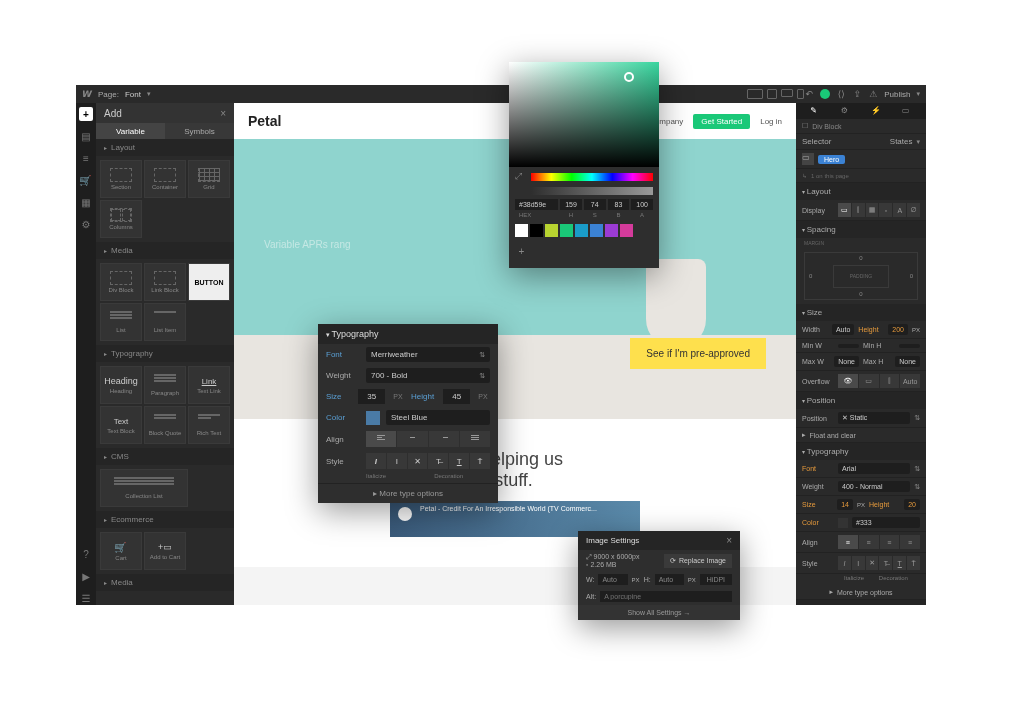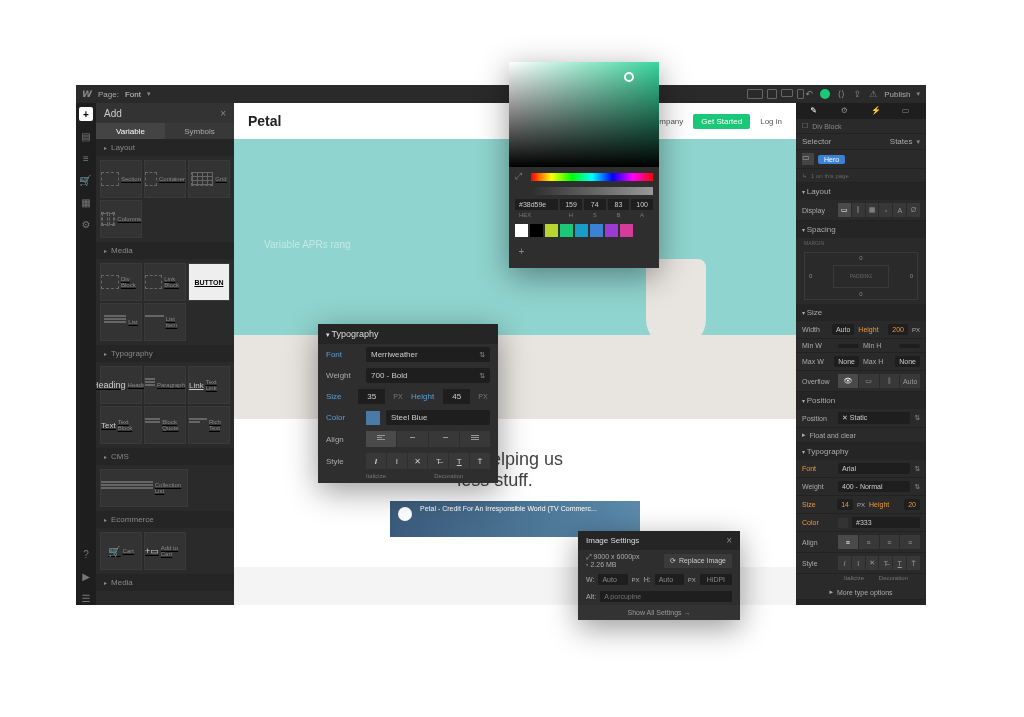--- a/index.html
+++ b/index.html
@@ -23,21 +23,21 @@
 
 
 .add-panel { position: absolute; left: 20px; top: 18px; width: 138px; bottom: 0; background: #2a2a2a; overflow:hidden; }
 .add-header { height: 20px; background: #333; display:flex; align-items:center; padding:0 8px; font-size:10px; color:#ccc; justify-content:space-between; }
 .add-tabs { display:flex; height:16px; font-size:8px; }
 .add-tab { flex:1; display:flex; align-items:center; justify-content:center; color:#aaa; background:#383838; }
 .add-tab.active { background:#444; color:#fff; }
 .section-label { font-size:8px; color:#888; padding:4px 8px; background:#252525; display:flex; align-items:center; }
 .section-label::before { content:"▸"; margin-right:4px; font-size:6px; }
 .element-grid { display:flex; flex-wrap:wrap; padding:4px; gap:2px; }
-.element-item { width:42px; height:38px; background:#333; display:flex; flex-direction:row; align-items:center; justify-content:center; gap:2px; border:1px solid #3a3a3a;text-decoration:underline; }
+.element-item { width:42px; height:38px; background:#333; display:flex; flex-direction:column; align-items:center; justify-content:center; gap:2px; border:1px solid #3a3a3a; }
 .element-item.button-el { background:#eee; color:#000; }
 .element-icon { width:22px; height:14px; border:1px dashed #666; }
 .element-icon.bars { border:none; display:flex; flex-direction:column; gap:1px; }
 .element-icon.bars span { height:2px; background:#666; }
 .element-label { font-size:6px; color:#888; }
 .element-item.button-el .element-label { color:#000; font-weight:bold; font-size:7px; }
 
 
 .canvas { position: absolute; left: 158px; top: 18px; right: 130px; bottom: 0; background: #f4f4f4; }
 .site-header { height: 36px; background: #fff; display:flex; align-items:center; padding:0 14px; justify-content:space-between; }
@@ -297,20 +297,21 @@
       <div class="nav">
         <span>Card</span>
         <span>The Company</span>
         <span class="nav-btn">Get Started</span>
         <span>Log in</span>
       </div>
     </div>
     <div class="hero">
       <div class="hero-vase"></div>
       <div class="hero-sub">Variable APRs rang</div>
+      <div class="cta">See if I'm pre-approved</div>
     </div>
     <div class="body-section">
       <div><span>s helping us</span></div>
       <div style="margin-left:-40px"><span>less stuff.</span></div>
       <div class="video-thumb">
         <div class="video-play"></div>
         <div class="video-title">Petal - Credit For An Irresponsible World (TV Commerc...</div>
       </div>
     </div>
   </div>
@@ -565,20 +566,21 @@
       <div class="align-btn" style="color:#ccc">
           <u>T</u>
         </div>
       <div class="align-btn" style="color:#ccc">T̄</div>
     </div>
   </div>
   <div class="style-labels">
       <span style="flex:1">Italicize</span>
       <span style="flex:2;text-align:center">Decoration</span>
     </div>
+  <div class="more-opts">▸ <span>More type options</span></div>
 </div>
 
 <div class="img-panel">
   <div class="img-header">
     <span>Image Settings</span>
     <span class="close-x">×</span>
   </div>
   <div class="img-row">
     <div style="flex:1">
       <div>⤢ <span>9000 x 6000px</span></div>

